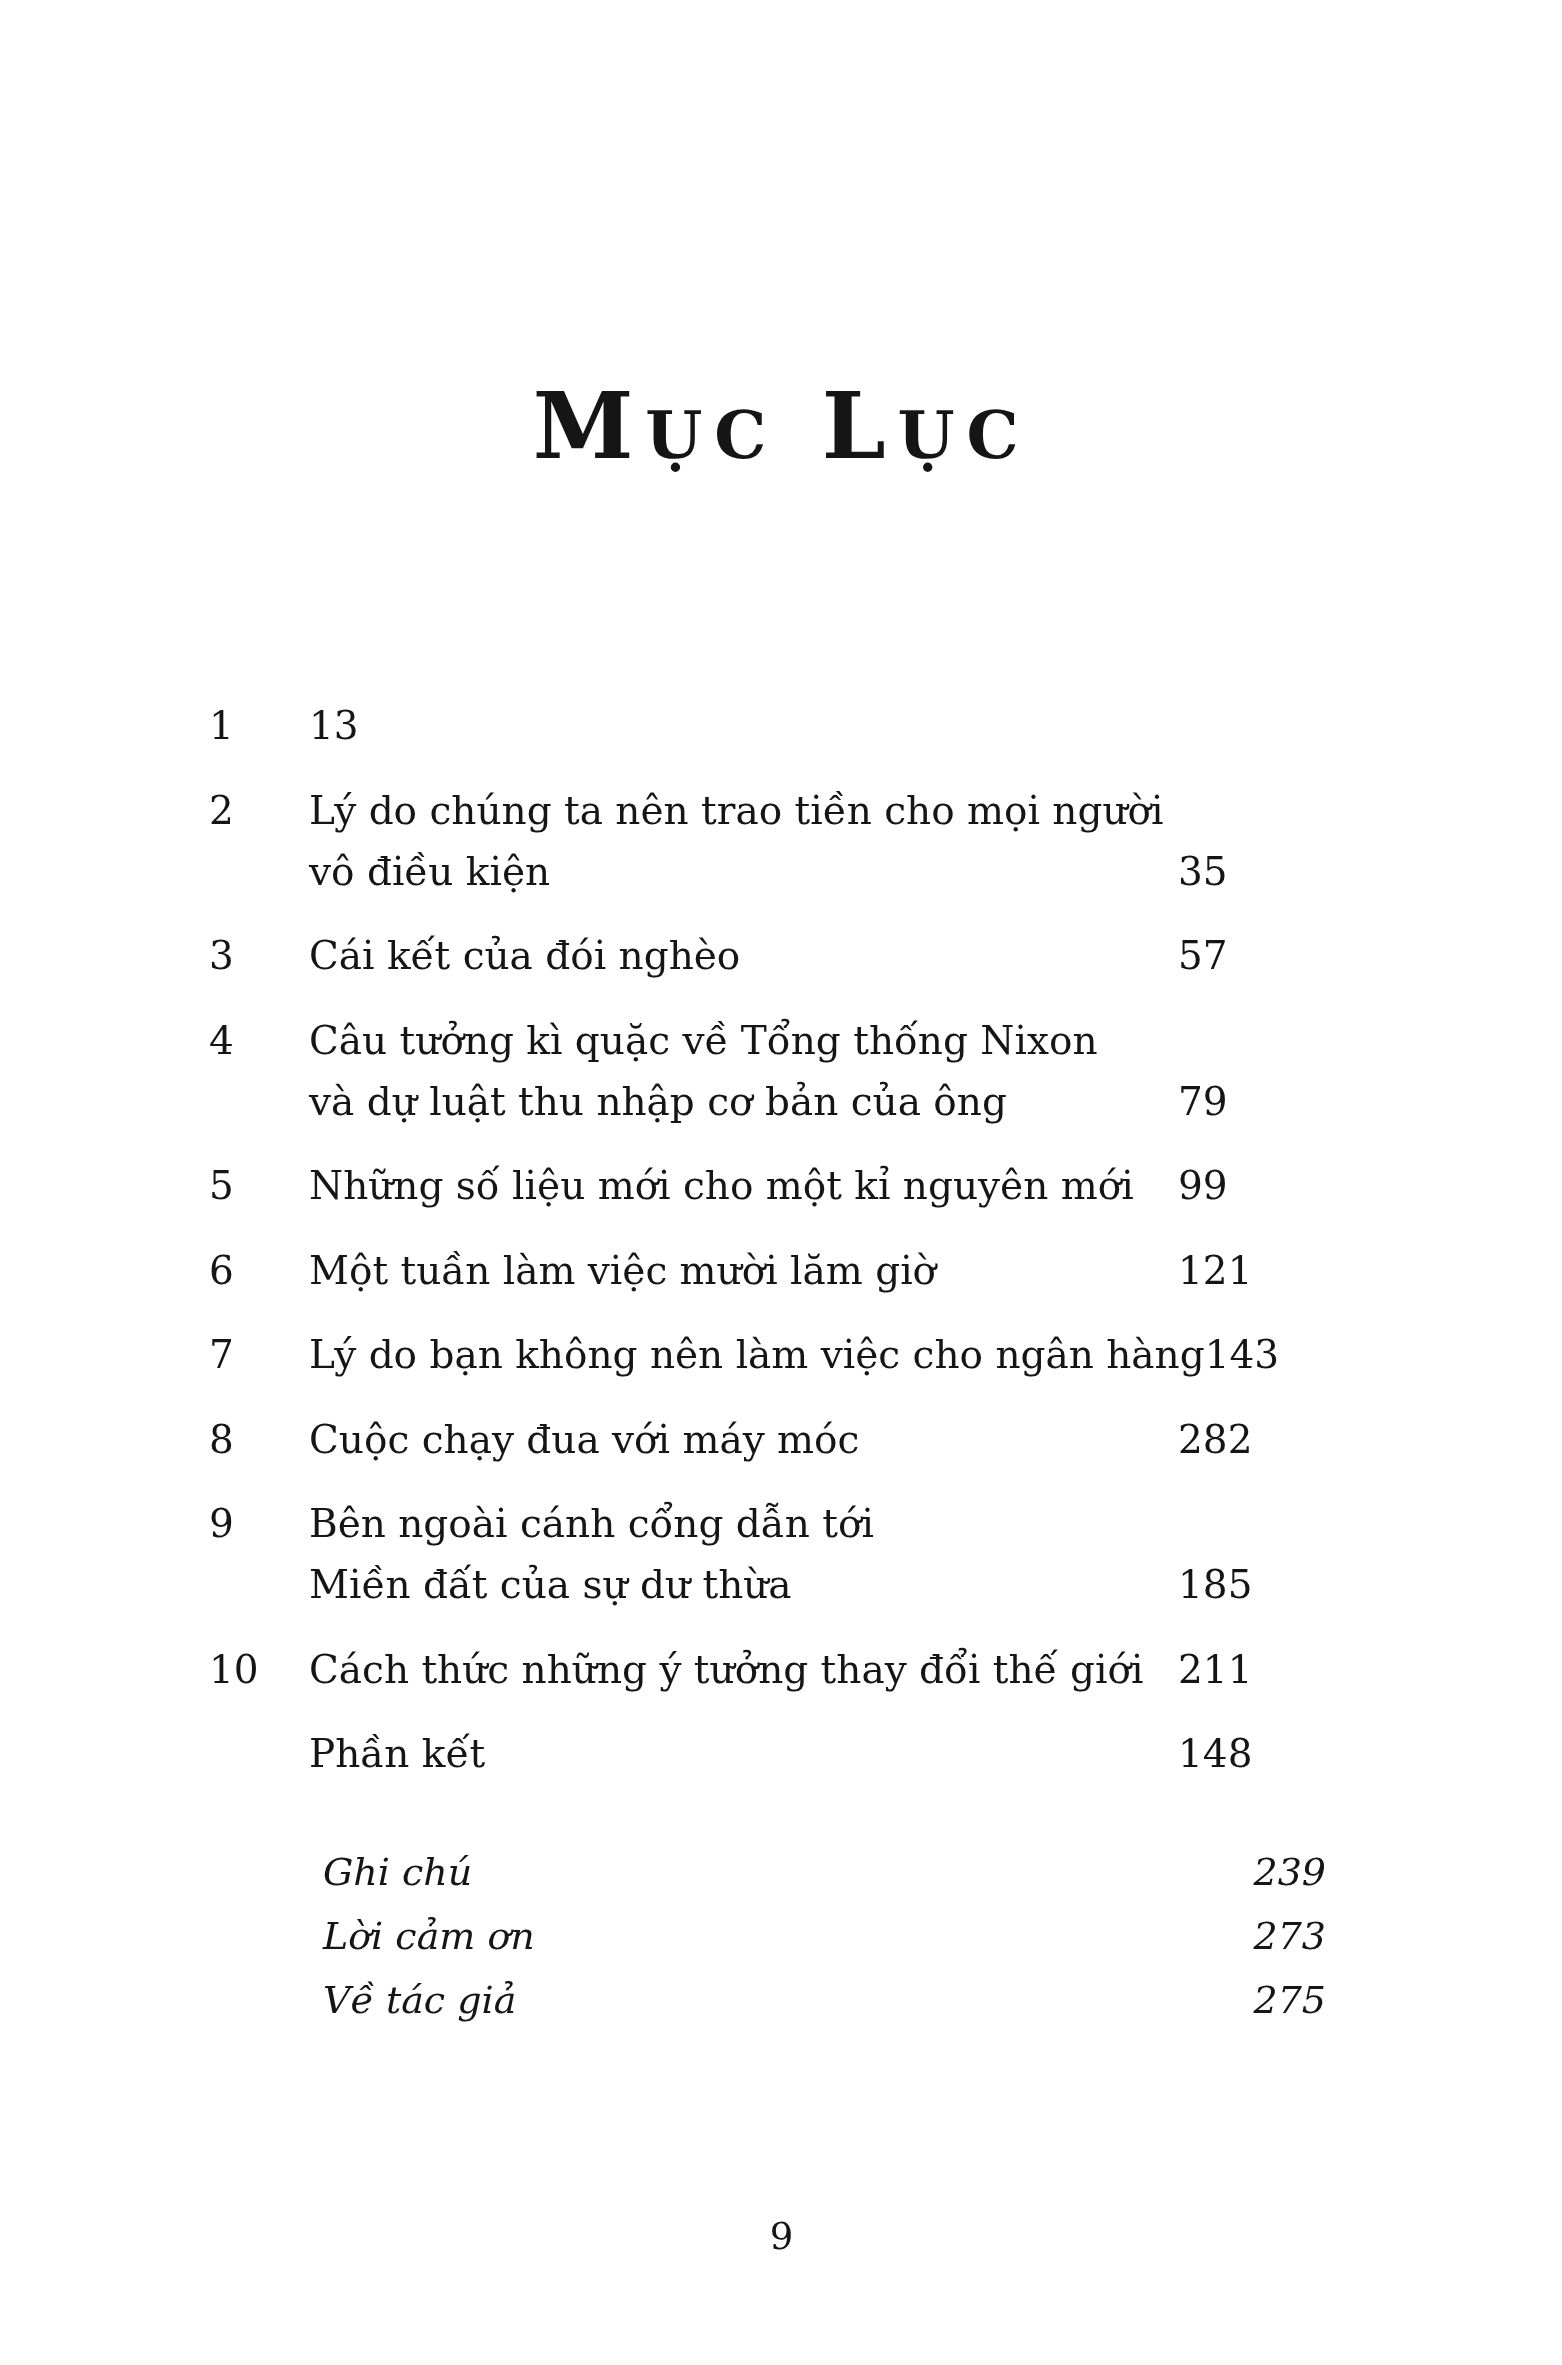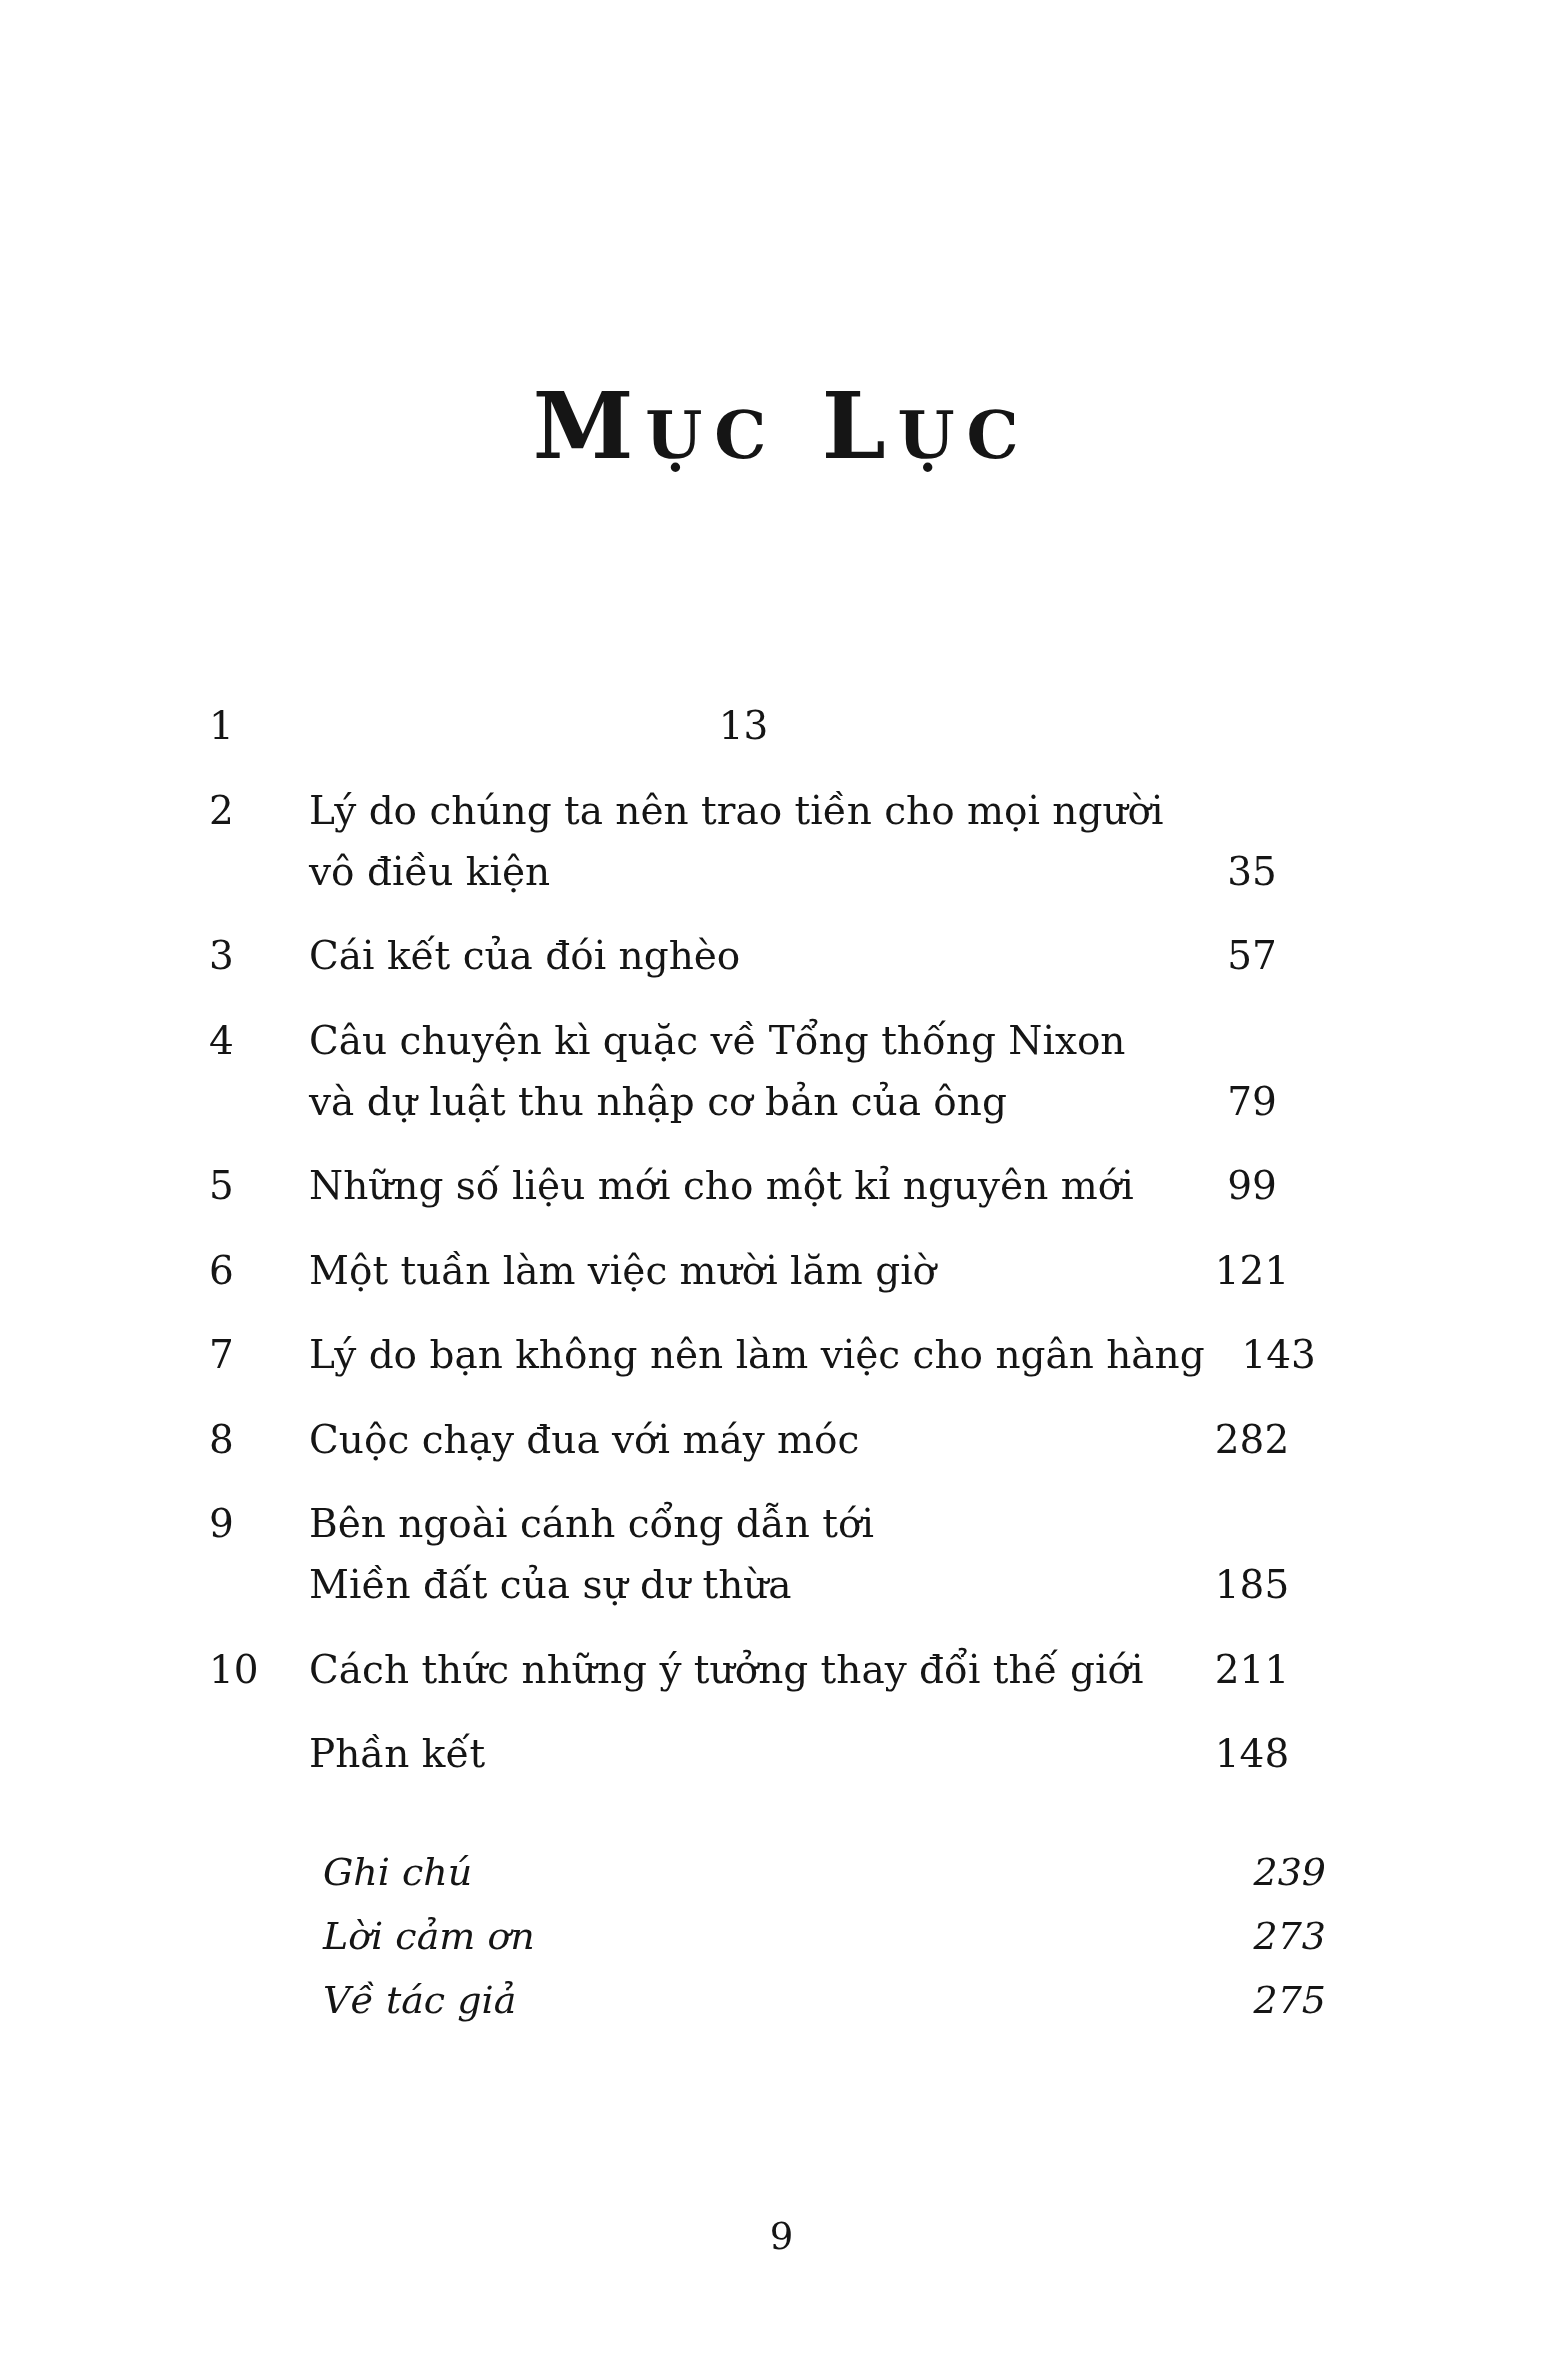--- a/index.html
+++ b/index.html
@@ -31,21 +31,21 @@
   .entry {
     display: grid;
     grid-template-columns: 100px 1fr 148px;
     margin-bottom: 23.5px;
     font-size: 39px;
     line-height: 61px;
   }
   .entry .num { white-space: nowrap; }
   .entry .lines .line { white-space: nowrap; }
   .entry .pg {
-    text-align: center;
+    text-align: left;
     align-self: end;
     white-space: nowrap;
   }
 
   .backmatter { margin-top: 56px; }
   .bm-entry {
     display: grid;
     grid-template-columns: 100px 1fr 148px;
     font-size: 38px;
     font-style: italic;
@@ -86,21 +86,21 @@
         <div class="entry">
           <div class="num">3</div>
           <div class="lines">
             <div class="line">Cái kết của đói nghèo</div>
           </div>
           <div class="pg">57</div>
         </div>
         <div class="entry">
           <div class="num">4</div>
           <div class="lines">
-            <div class="line">Câu chuyện kì quặc về Tổng thống Nixon</div>
+            <div class="line">Câu tưởng kì quặc về Tổng thống Nixon</div>
             <div class="line">và dự luật thu nhập cơ bản của ông</div>
           </div>
           <div class="pg">79</div>
         </div>
         <div class="entry">
           <div class="num">5</div>
           <div class="lines">
             <div class="line">Những số liệu mới cho một kỉ nguyên mới</div>
           </div>
           <div class="pg">99</div>

